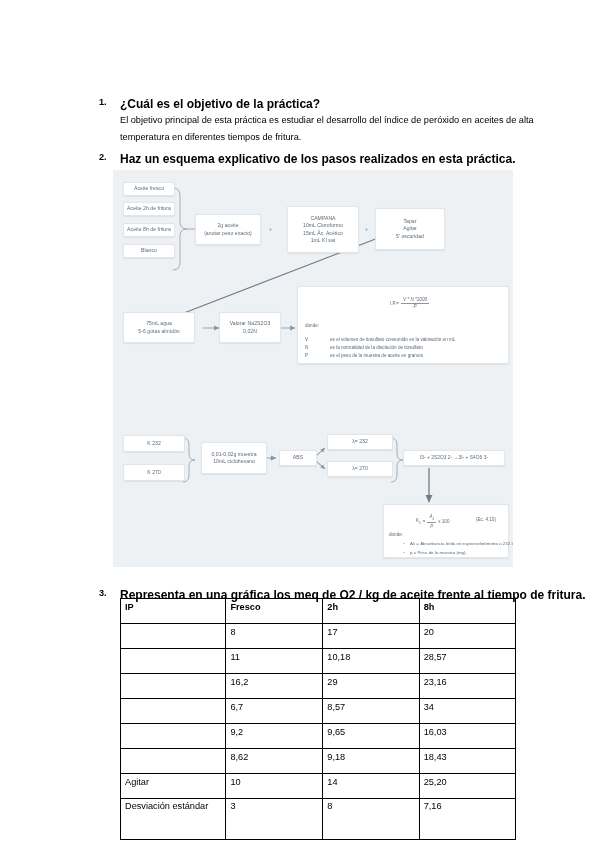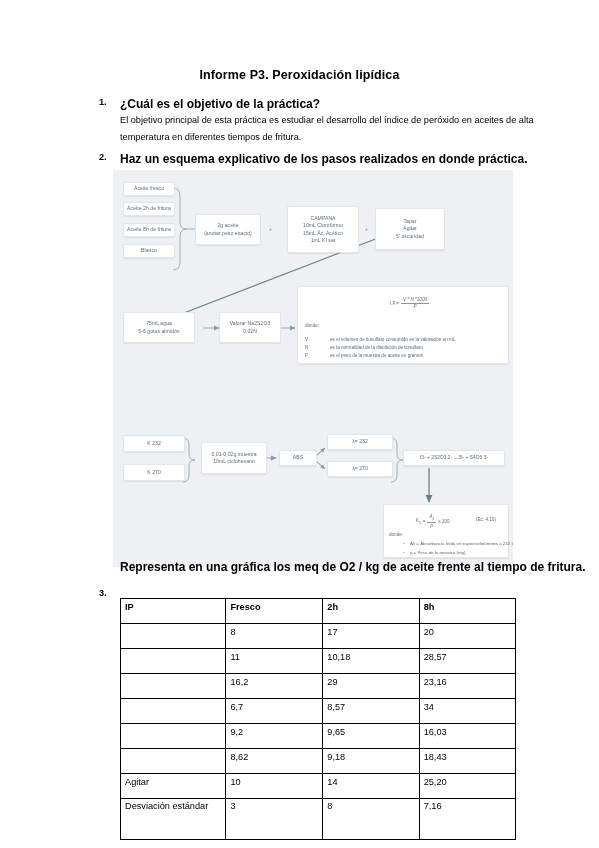--- a/index.html
+++ b/index.html
@@ -54,21 +54,21 @@
   }
 
   #q1-num { left: 99px; top: 97px; }
   #q1-head { left: 120px; top: 97px; }
   #q1-body { left: 120px; top: 112px; width: 415px; }
 
   #q2-num { left: 99px; top: 152px; }
   #q2-head { left: 120px; top: 152px; }
 
   #q3-num { left: 99px; top: 588px; }
-  #q3-head { left: 120px; top: 560px; }
+  #q3-head { left: 120px; top: 588px; }
 
   
   .diagram {
     position: absolute;
     left: 113px;
     top: 170px;
     width: 400px;
     height: 397px;
     background: #eef1f4;
     overflow: hidden;
@@ -189,28 +189,27 @@
   td.col-label, th.col-label { width: 105px; }
   td.col-v, th.col-v { width: 97px; }
   tr.tall td { height: 30px; vertical-align: top; padding-top: 2px; }
   td.lbl-bold { font-weight: bold; }
 </style>
 </head>
 <body>
 
 <div class="page">
 
-  <div class="doc-title">Informe P3. Peroxidación lipídica</div>
 
   <div class="q-num" id="q1-num">1.</div>
   <div class="q-head" id="q1-head">¿Cuál es el objetivo de la práctica?</div>
   <div class="q-body" id="q1-body">El objetivo principal de esta práctica es estudiar el desarrollo del índice de peróxido en aceites de alta temperatura en diferentes tiempos de fritura.</div>
 
   <div class="q-num" id="q2-num">2.</div>
-  <div class="q-head" id="q2-head">Haz un esquema explicativo de los pasos realizados en donde práctica.</div>
+  <div class="q-head" id="q2-head">Haz un esquema explicativo de los pasos realizados en esta práctica.</div>
 
   <div class="diagram">
     <div class="inner-bg"></div>
 
     <svg class="arrowsvg" viewBox="0 0 400 397">
       <defs>
         <marker id="ah" markerWidth="6" markerHeight="6" refX="5" refY="3" orient="auto">
           <path d="M0,0.6 L5.4,3 L0,5.4 z" fill="#8d99a4"></path>
         </marker>
         <marker id="ahd" markerWidth="7" markerHeight="7" refX="5.5" refY="3.5" orient="auto">

